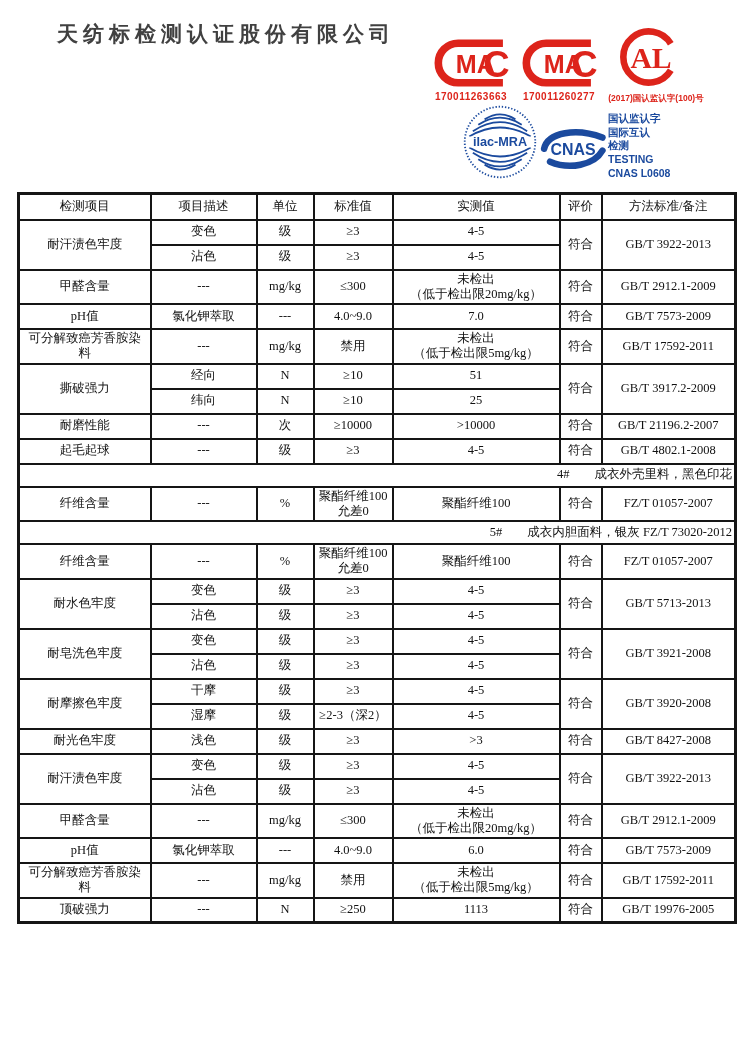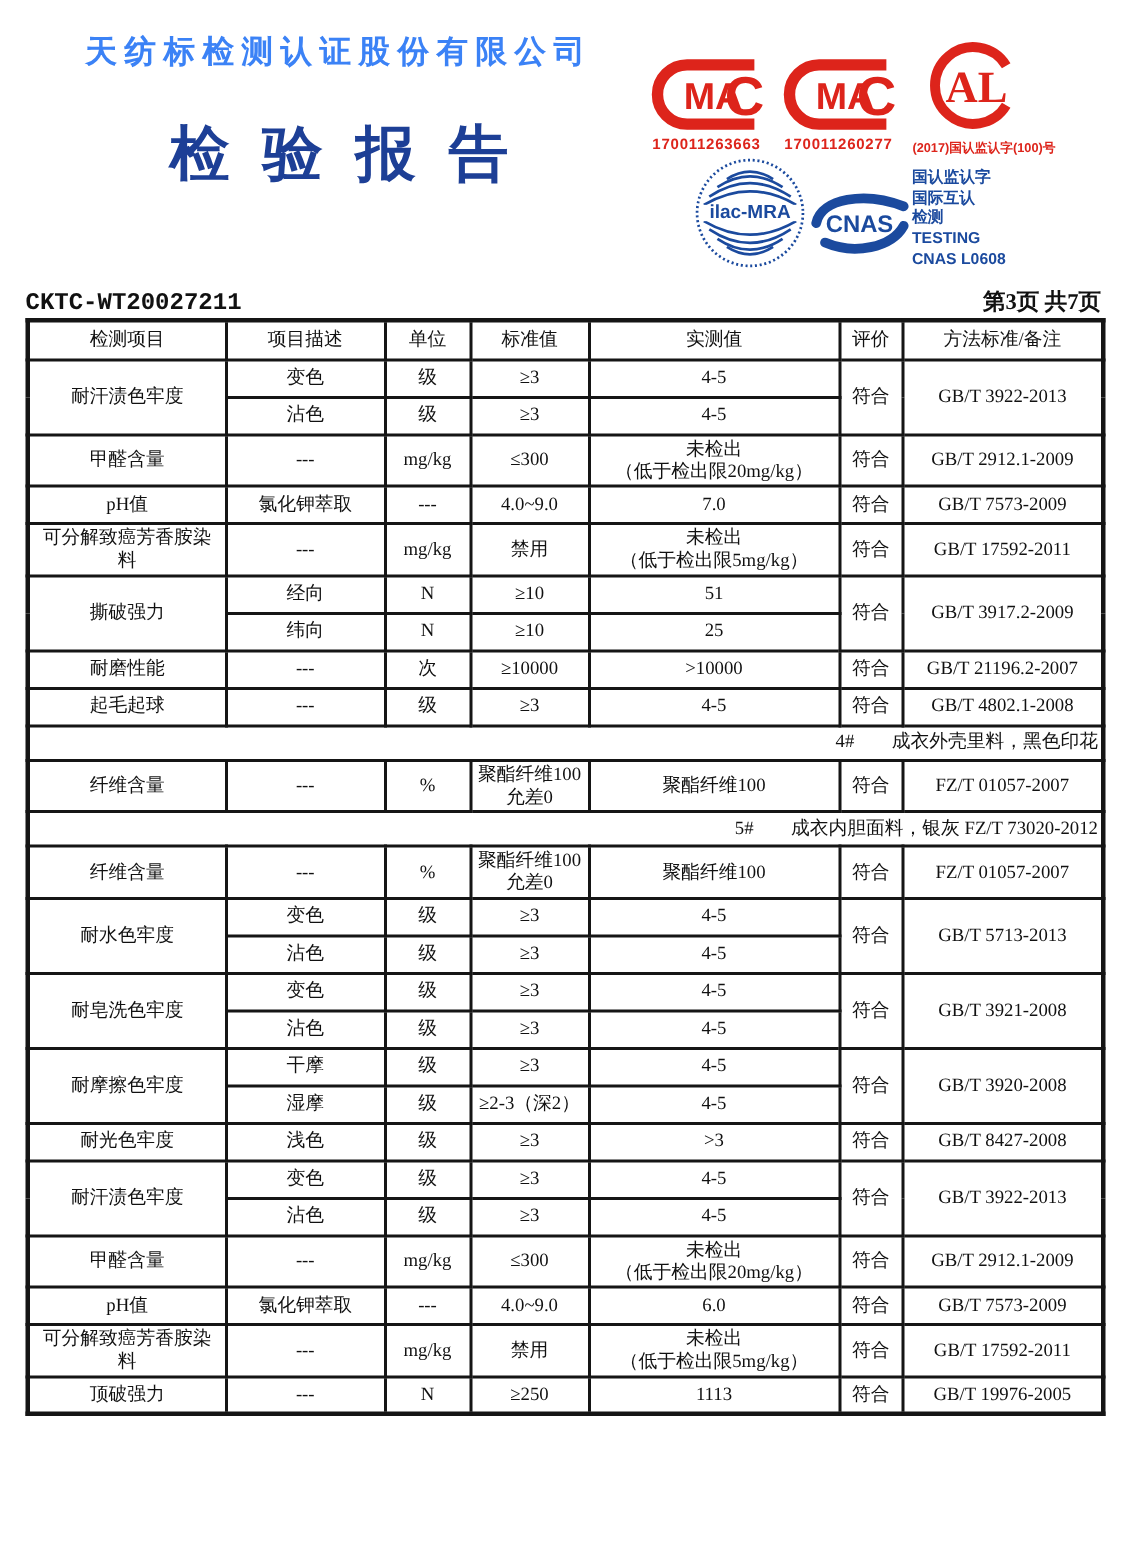--- a/index.html
+++ b/index.html
@@ -3,21 +3,21 @@
 <meta charset="utf-8">
 <style>
   * { margin:0; padding:0; box-sizing:border-box; }
   html,body { width:750px; height:1037px; background:#ffffff; overflow:hidden;
               font-family:"Liberation Serif","DejaVu Serif",serif; color:#111; }
   .page { position:relative; width:750px; height:1037px; background:#fff; }
 
   
   .header { position:relative; height:192px; }
   .company-block { position:absolute; left:38px; top:20px; width:376px; text-align:center; }
-  .company-line { font-size:21px; font-weight:bold; letter-spacing:5px; color:#3b82f6; }
+  .company-line { font-size:21px; font-weight:bold; letter-spacing:5px; color:#404040; }
   .company-line + .company-line { margin-top:10px; }
   .report-title { margin-top:27px; font-size:40px; font-weight:bold; color:#1d3f96;
                   letter-spacing:22px; text-indent:22px; white-space:nowrap; }
 
   .logo { position:absolute; }
   .logo-num { position:absolute; width:80px; text-align:center; color:#dd241b;
               font-family:Liberation Sans, sans-serif;
               font-size:10px; font-weight:bold; letter-spacing:0.5px; }
   .cal-caption { position:absolute; width:120px; text-align:center; color:#dd241b;
                  font-family:"Liberation Sans",sans-serif; font-size:8.5px; font-weight:bold; }
@@ -44,21 +44,20 @@
   td.section-cell { text-align:right; padding-left:46px; height:23px; }
 </style>
 </head>
 <body>
 
 <div class="page">
 
   <div class="header">
     <div class="company-block">
       <div class="company-line">天纺标检测认证股份有限公司</div>
-      <div class="report-title">检验报告</div>
     </div>
 
     <svg class="logo" style="left:433px;top:36px" width="76" height="54" viewBox="0 0 100 70">
       <path d="M92 9 H33 A26 26 0 0 0 33 61 H92" fill="none" stroke="#dd241b" stroke-width="10"></path>
       <text x="30" y="48" font-family="Liberation Sans,sans-serif" font-size="33" font-weight="bold" fill="#dd241b">MA</text>
       <text x="66" y="53" font-family="Liberation Sans,sans-serif" font-size="48" font-weight="bold" fill="#dd241b">C</text>
     </svg>
     <div class="logo-num" style="left:431px;top:91px">170011263663</div>
 
     <svg class="logo" style="left:521px;top:36px" width="76" height="54" viewBox="0 0 100 70">
@@ -98,24 +97,20 @@
 
     <div class="cnas-block" style="left:608px;top:112px">
       <div>国认监认字</div>
       <div>国际互认</div>
       <div>检测</div>
       <div>TESTING</div>
       <div>CNAS L0608</div>
     </div>
   </div>
 
-  <div class="meta-line">
-    <span class="report-no">CKTC-WT20027211</span>
-    <span class="page-info">第3页 共7页</span>
-  </div>
 
   <table class="report">
     <colgroup>
       <col class="c1">
         <col class="c2">
         <col class="c3">
         <col class="c4">
       <col class="c5">
         <col class="c6">
         <col class="c7">

